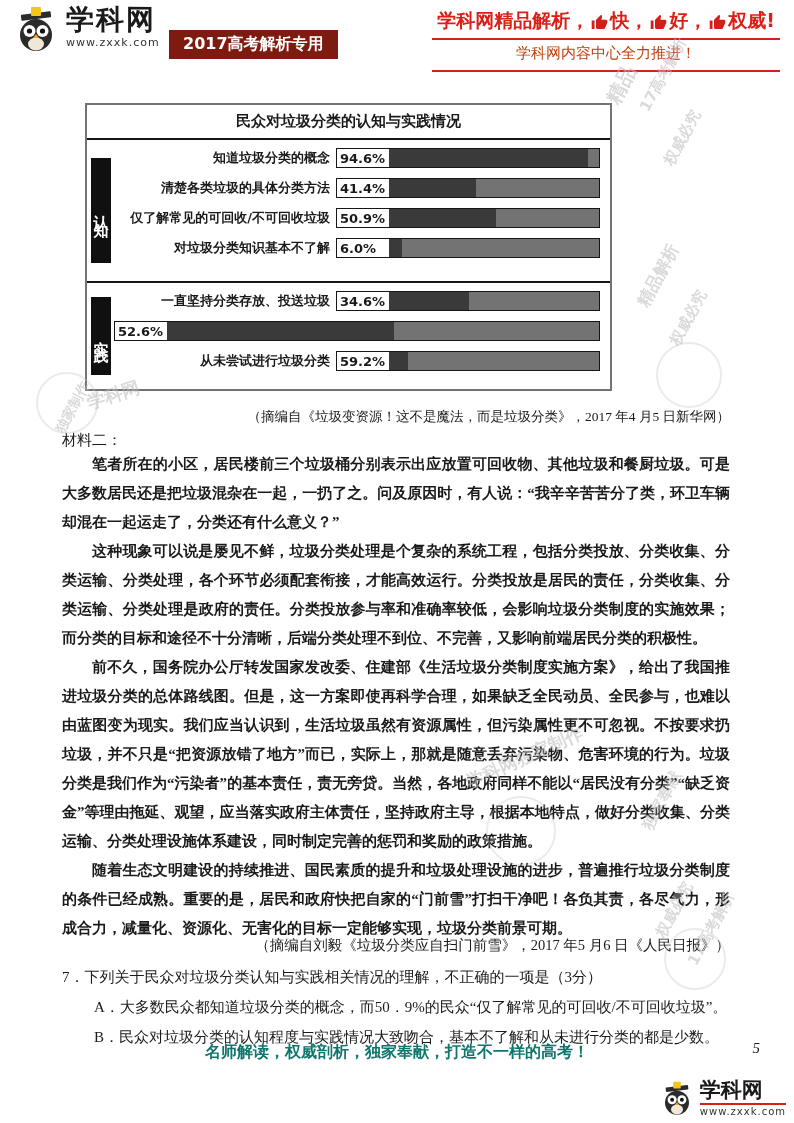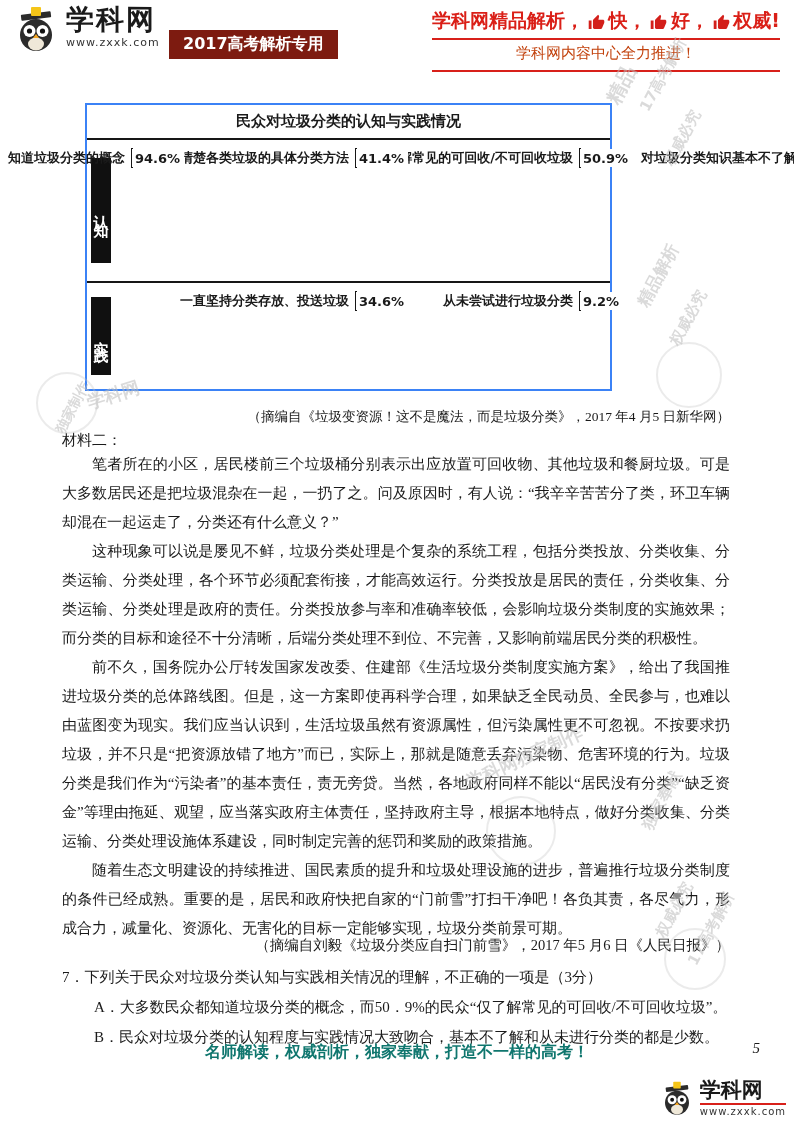--- a/index.html
+++ b/index.html
@@ -8,52 +8,52 @@
 
   
   .logo-left{position:absolute;left:12px;top:6px;display:flex;align-items:flex-start;gap:6px;z-index:2;}
   .owl{width:48px;height:48px;flex:0 0 auto;}
   .brand-col{display:flex;flex-direction:column;line-height:1;}
   .brand-name{font-size:28px;font-weight:bold;letter-spacing:2px;font-family:"DejaVu Sans",sans-serif;}
   .brand-url{font-size:11px;color:#333;margin-top:3px;letter-spacing:1px;font-family:"DejaVu Sans",sans-serif;}
   .banner{position:absolute;left:169px;top:30px;background:#7d1b10;color:#fff;padding:4px 14px;
           font-size:16px;font-weight:bold;font-family:"DejaVu Sans",sans-serif;white-space:nowrap;z-index:2;}
   .header-right{position:absolute;right:14px;top:8px;width:348px;z-index:2;}
-  .slogan-red{display:flex;justify-content:space-between;align-items:center;gap:2px;color:#da1f17;
+  .slogan-red{display:flex;justify-content:center;align-items:center;gap:2px;color:#da1f17;
               font-weight:bold;font-size:19px;font-family:"DejaVu Sans",sans-serif;white-space:nowrap;}
   .thumb{width:17px;height:17px;display:inline-block;}
   .redline{height:2px;background:#d8201a;margin:4px 0 3px 0;}
   .slogan-sub{font-size:15px;color:#c2410c;text-align:center;font-family:"DejaVu Sans",sans-serif;padding:1px 0 3px 0;}
 
   
-  .chart{position:absolute;left:85px;top:103px;width:527px;height:288px;border:2px solid #3b82f6;
+  .chart{position:absolute;left:85px;top:103px;width:527px;height:288px;border:2px solid #737373;
          box-sizing:border-box;font-family:"DejaVu Sans",sans-serif;background:#fff;z-index:2;}
   .chart-title{height:33px;line-height:33px;text-align:center;font-weight:bold;font-size:15px;
                border-bottom:2px solid #161616;}
   .chart-body{position:absolute;top:35px;bottom:0;left:0;right:0;display:flex;flex-direction:column;}
   .chart-section{display:flex;align-items:stretch;min-height:0;}
   .chart-section.first{border-bottom:2px solid #161616;}
   .side-label{width:27px;display:flex;align-items:center;justify-content:center;}
   .side-box{background:#101010;color:#fff;writing-mode:vertical-rl;text-orientation:upright;
             font-weight:bold;font-size:15px;height:74%;width:20px;display:flex;align-items:center;
             justify-content:center;letter-spacing:8px;}
-  .chart-rows{flex:1;display:flex;flex-direction:row;justify-content:center;padding:3px 10px 3px 0;min-width:0;}
+  .chart-rows{flex:1;display:flex;flex-direction:column;justify-content:flex-start;padding:3px 10px 3px 0;min-width:0;}
   .bar-row{display:flex;align-items:center;height:30px;}
   .bar-label{width:216px;text-align:right;font-weight:700;font-size:13px;padding-right:6px;white-space:nowrap;flex:0 0 auto;}
   .bar-track{position:relative;flex:1;height:20px;background:#737373;border:1.5px solid #161616;box-sizing:border-box;}
   .bar-chip{position:absolute;left:0;top:0;bottom:0;width:52px;background:#ffffff;display:flex;align-items:center;
             font-weight:bold;font-size:13px;padding-left:3px;box-sizing:border-box;z-index:2;}
   .bar-fill{position:absolute;left:52px;top:0;bottom:0;background:#3a3a3a;}
 
   .chart-caption{position:absolute;top:408px;left:150px;right:64px;text-align:right;font-size:13.5px;z-index:2;}
 
   
   .material-label{position:absolute;top:431px;left:62px;font-size:15px;z-index:2;}
   .material-body{position:absolute;top:450px;left:62px;width:668px;font-size:15px;line-height:29px;
-                 text-align:justify;z-index:2;}
+                 text-align:justify;z-index:2;font-weight:bold;}
   .material-body p{margin:0;text-indent:2em;}
   .material-source{position:absolute;top:936px;left:62px;width:668px;text-align:right;font-size:14.5px;z-index:2;}
 
   
   .question{position:absolute;top:962px;left:62px;width:676px;font-size:15px;line-height:30px;z-index:2;}
   .question .opt{padding-left:32px;}
 
   
   .footer-slogan{position:absolute;top:1042px;left:0;width:100%;text-align:center;color:#0f766e;
                  font-weight:bold;font-size:16px;font-family:"DejaVu Sans",sans-serif;z-index:2;}
@@ -159,26 +159,30 @@
           </div>
           <div class="chart-rows">
             <div class="bar-row">
               <div class="bar-label">一直坚持分类存放、投送垃圾</div>
               <div class="bar-track">
                 <div class="bar-fill" style="width: calc(38.2% - 19.864px);"></div>
                 <div class="bar-chip">34.6%</div>
               </div>
             </div>
             <div class="bar-row">
+              <div class="bar-track">
+                <div class="bar-fill" style="width: calc(52.6% - 27.352px);"></div>
+                <div class="bar-chip">52.6%</div>
+              </div>
             </div>
             <div class="bar-row">
               <div class="bar-label">从未尝试进行垃圾分类</div>
               <div class="bar-track">
                 <div class="bar-fill" style="width: calc(9.2% - 4.784px);"></div>
-                <div class="bar-chip">9.2%</div>
+                <div class="bar-chip">59.2%</div>
               </div>
             </div>
           </div>
         </div>
       </div>
   </div>
   <div class="chart-caption">（摘编自《垃圾变资源！这不是魔法，而是垃圾分类》，2017 年4 月5 日新华网）</div>
 
   <div class="material-label">材料二：</div>
   <div class="material-body" id="material-paragraphs">

